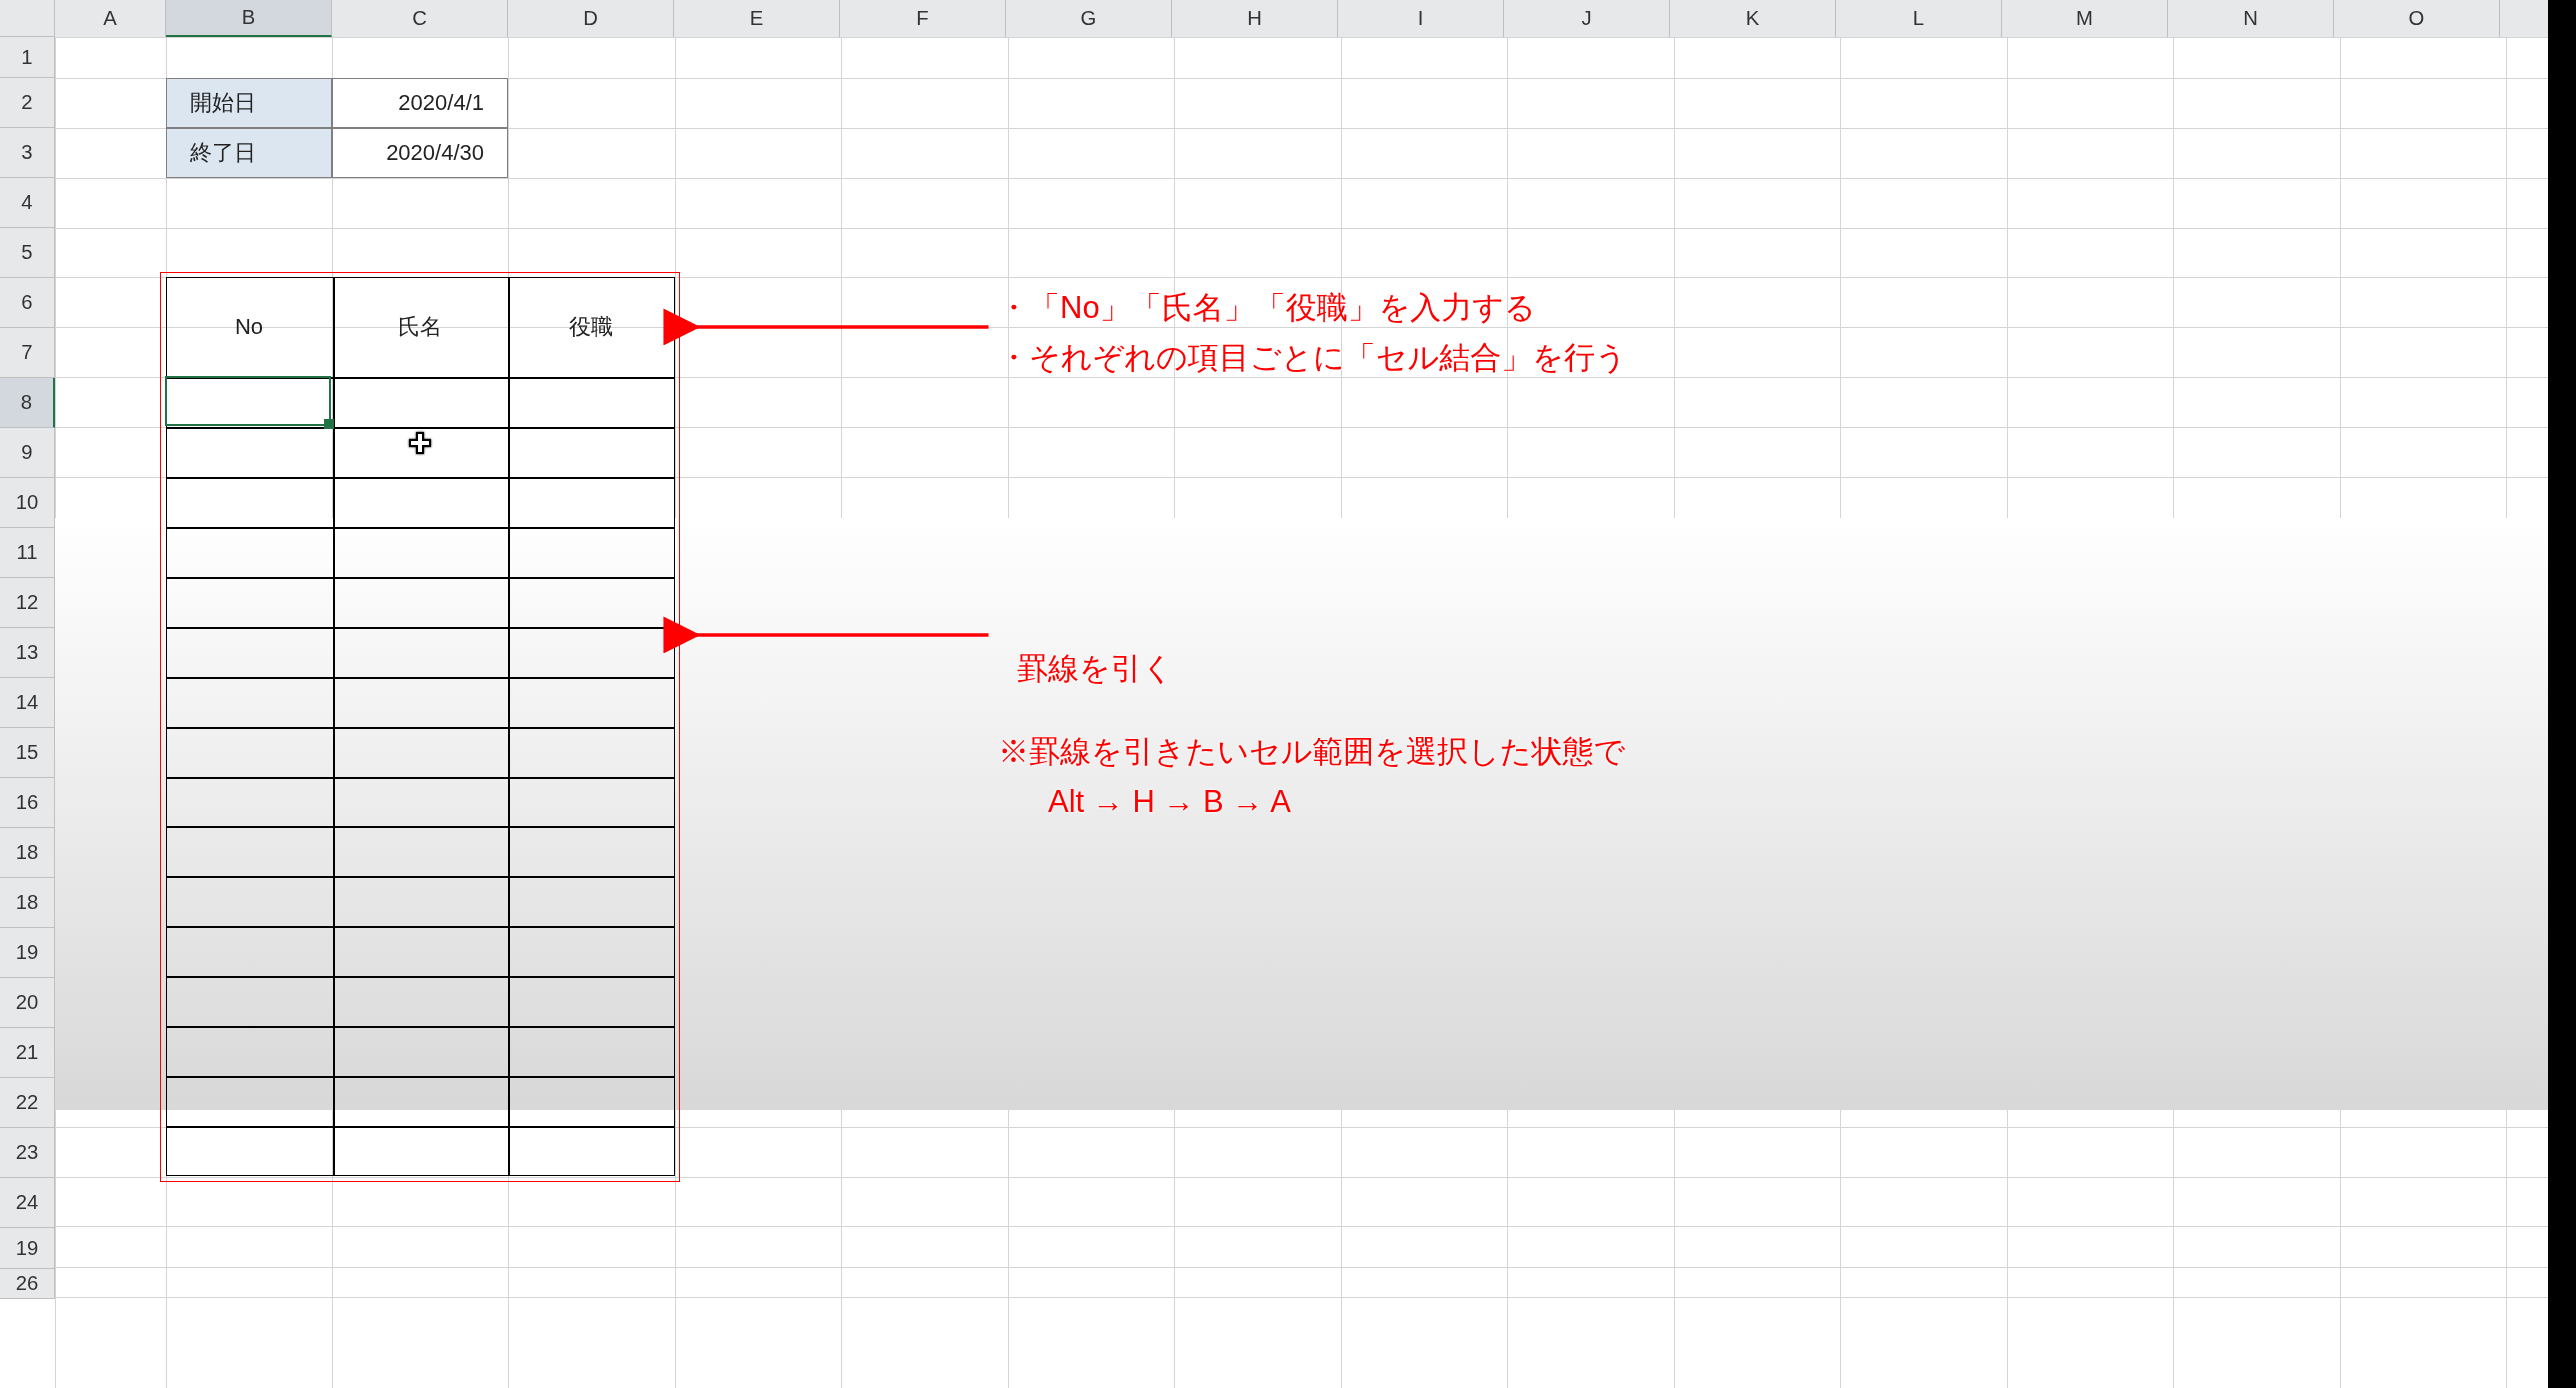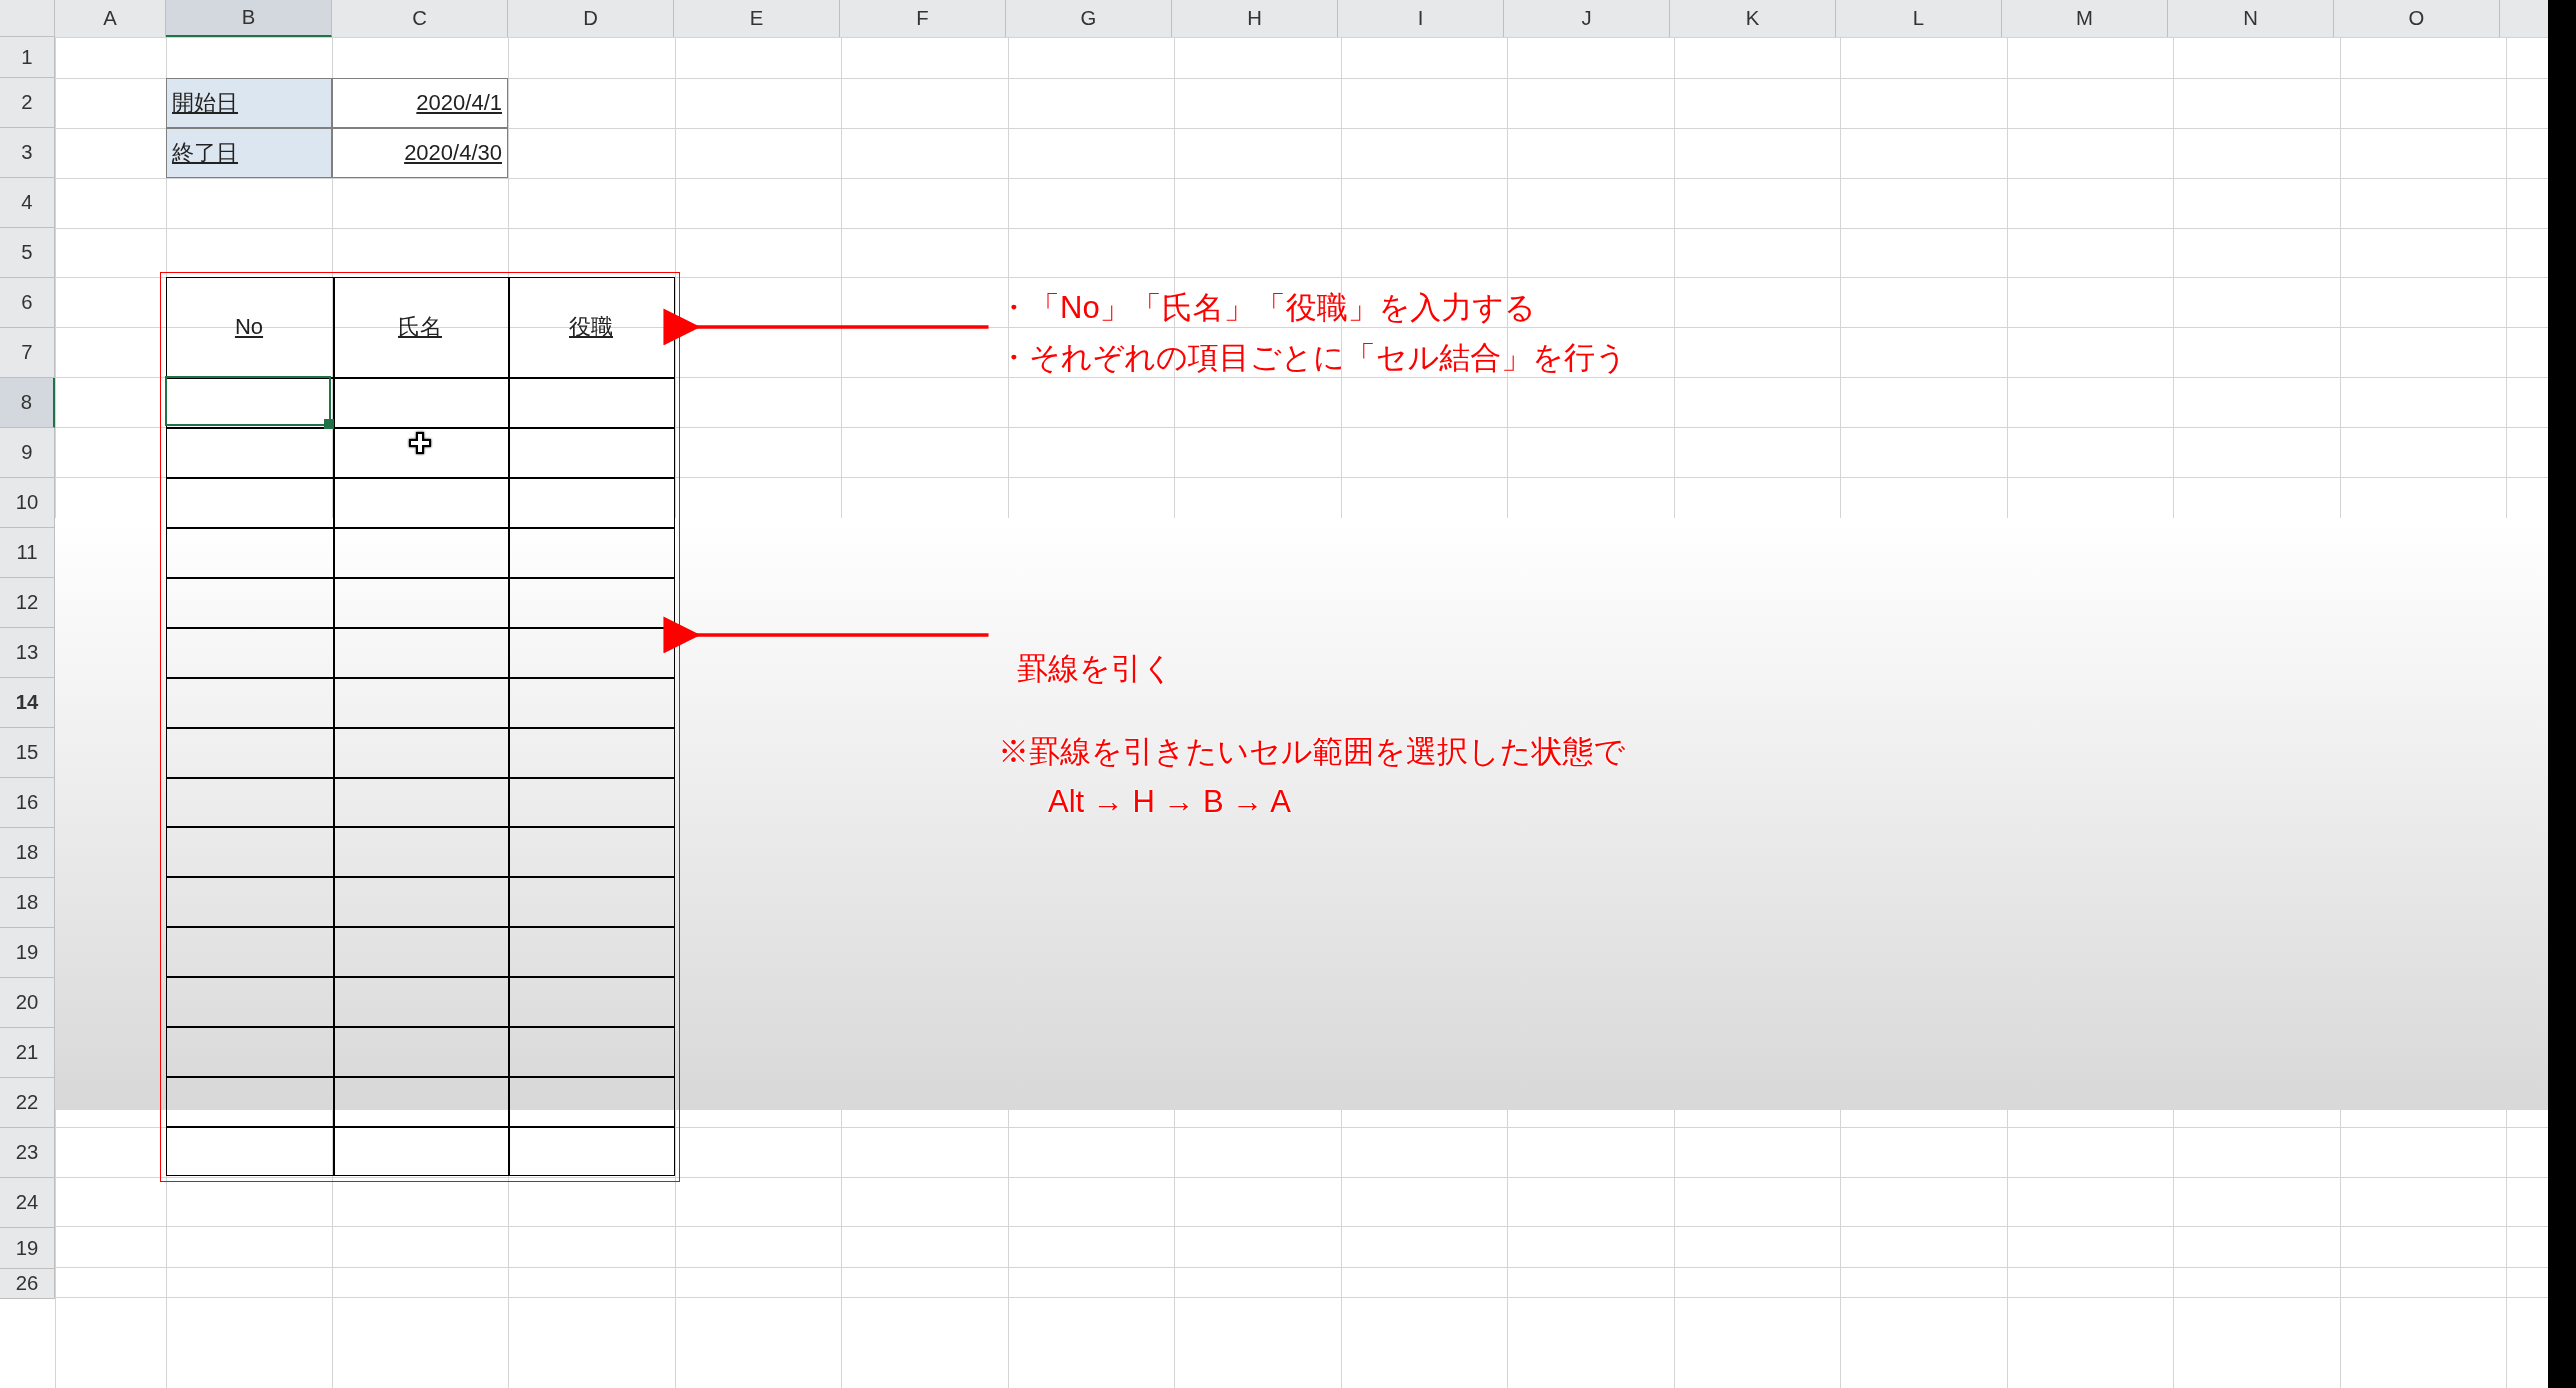--- a/index.html
+++ b/index.html
@@ -91,24 +91,23 @@
       top: 481px;
       height: 592px;
       background: linear-gradient(#ffffff, #d8d8d8);
       pointer-events: none;
     }
 
     .cell {
       position: absolute;
       display: flex;
       align-items: center;
-      padding: 0 5px;
+      padding: 0 23px;
       font-size: 22px;
       color: #222;
-      text-decoration: underline;
     }
     .cell.center { justify-content: center; }
     .cell.right  { justify-content: flex-end; }
     .cell.left   { justify-content: flex-start; }
 
     .label-fill { background: #dce6f1; }
     .red-box { border: 1.8px solid #ff0000; }
 
     .selected-cell {
       position: absolute;
@@ -176,21 +175,21 @@
       <div class="row-head" style="height: 50px;">4</div>
       <div class="row-head" style="height: 50px;">5</div>
       <div class="row-head" style="height: 50px;">6</div>
       <div class="row-head" style="height: 50px;">7</div>
       <div class="row-head sel" style="height: 50px;">8</div>
       <div class="row-head" style="height: 50px;">9</div>
       <div class="row-head" style="height: 50px;">10</div>
       <div class="row-head" style="height: 50px;">11</div>
       <div class="row-head" style="height: 50px;">12</div>
       <div class="row-head" style="height: 50px;">13</div>
-      <div class="row-head" style="height: 50px; font-weight: bold;">14</div>
+      <div class="row-head" style="height: 50px;">14</div>
       <div class="row-head" style="height: 50px;">15</div>
       <div class="row-head" style="height: 50px;">16</div>
       <div class="row-head" style="height: 50px;">18</div>
       <div class="row-head" style="height: 50px;">18</div>
       <div class="row-head" style="height: 50px;">19</div>
       <div class="row-head" style="height: 50px;">20</div>
       <div class="row-head" style="height: 50px;">21</div>
       <div class="row-head" style="height: 50px;">22</div>
       <div class="row-head" style="height: 50px;">23</div>
       <div class="row-head" style="height: 50px;">24</div>

